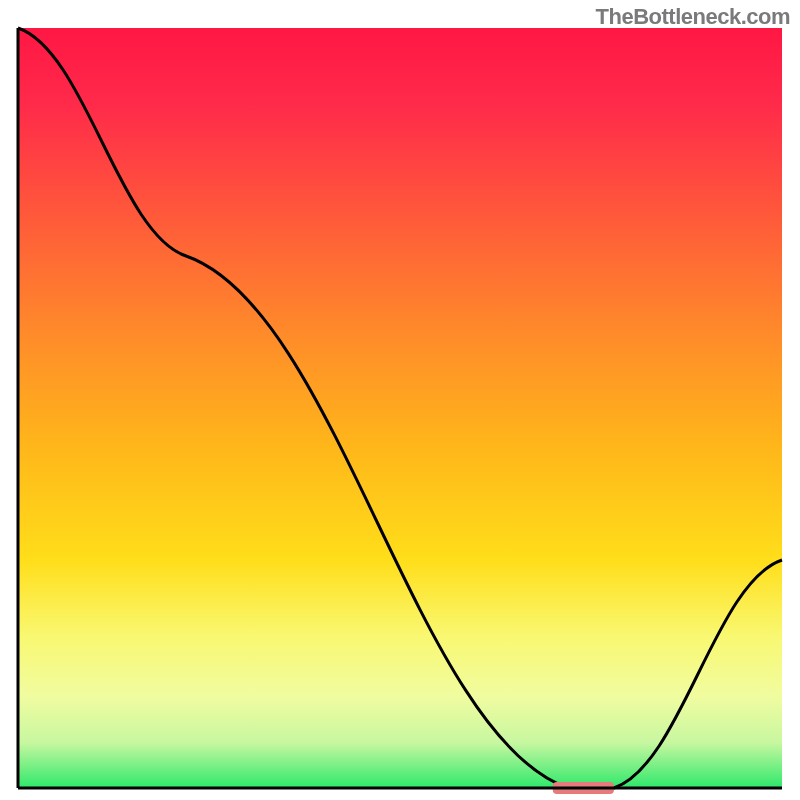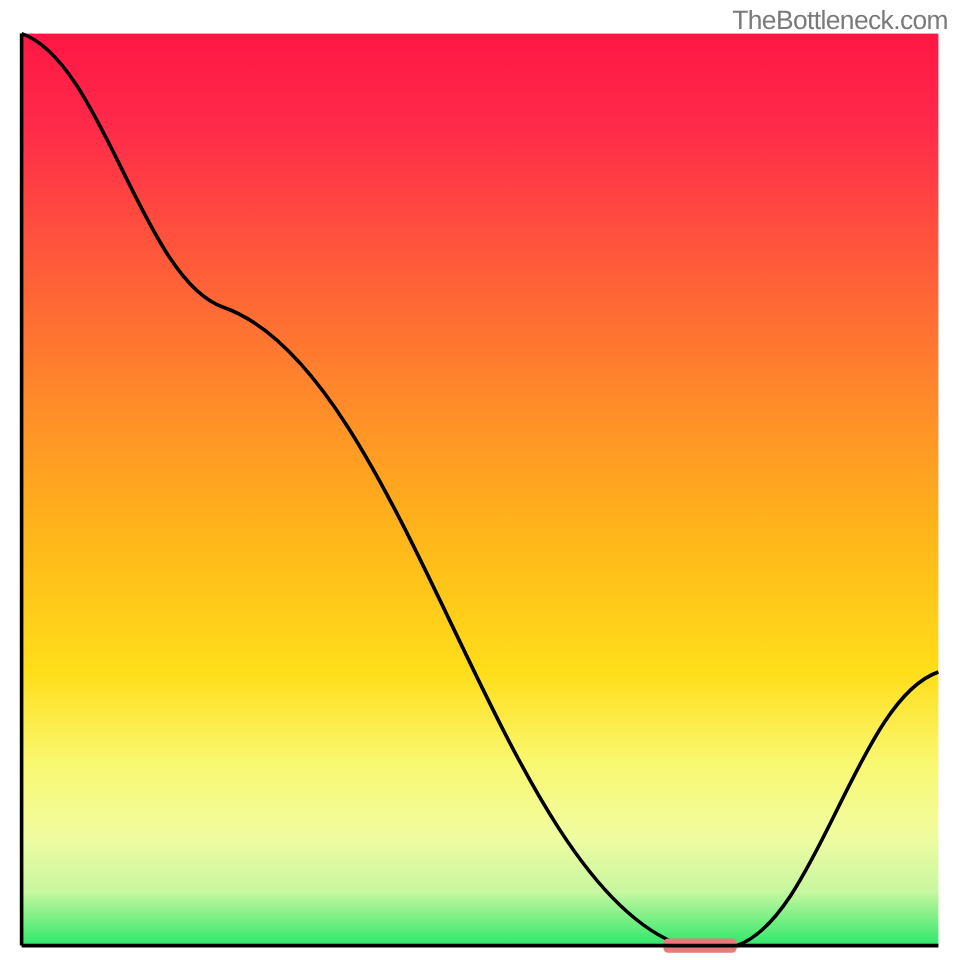--- a/index.html
+++ b/index.html
@@ -14,21 +14,21 @@
     position: relative;
     width: 800px;
     height: 800px;
   }
   .watermark {
     position: absolute;
     top: 4px;
     right: 10px;
     font-family: Arial, Helvetica, sans-serif;
     font-size: 22px;
-    font-weight: 400;
+    font-weight: 700;
     color: #7a7a7a;
     letter-spacing: -0.5px;
   }
   svg {
     display: block;
   }
 </style>
 </head>
 <body>
 

